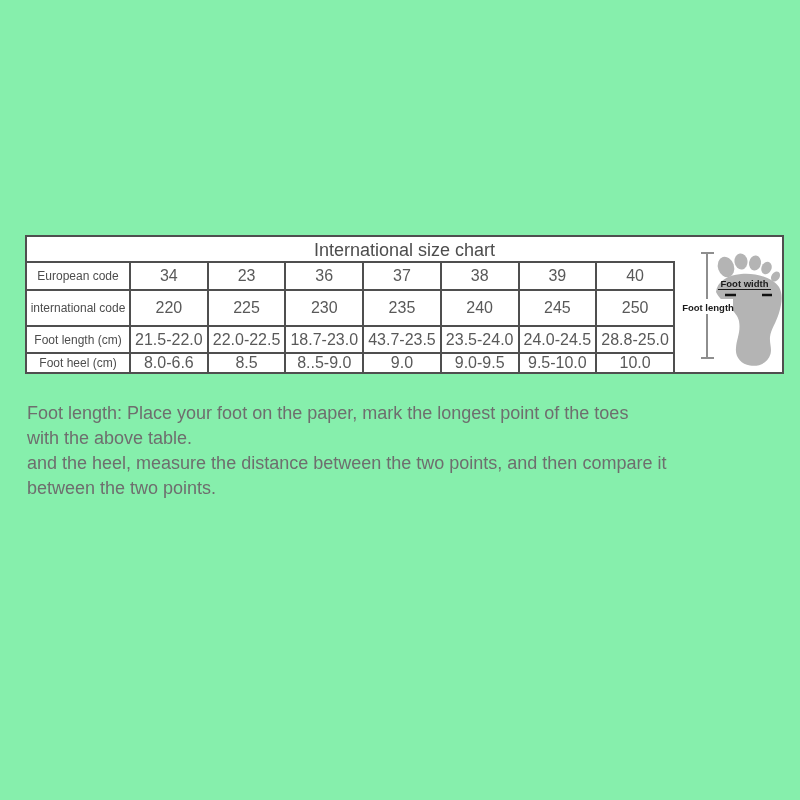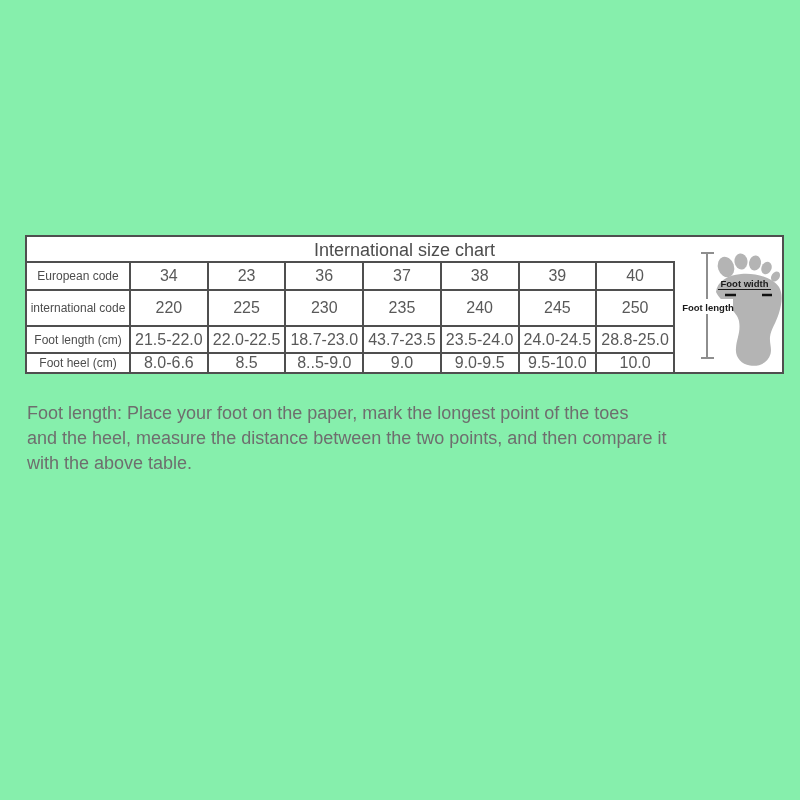--- a/index.html
+++ b/index.html
@@ -127,17 +127,18 @@
         <line x1="87" y1="58" x2="97" y2="58" stroke="#111" stroke-width="2.5"></line>
 
         <rect x="8" y="62" width="50" height="15" fill="#ffffff"></rect>
         <text x="33" y="74" text-anchor="middle" font-family="Liberation Sans, sans-serif" font-size="9.5" font-weight="700" fill="#1a1a1a">Foot length</text>
       </svg>
     </div>
   </div>
 
   <div class="instructions">
     <div class="line">Foot length: Place your foot on the paper, mark the longest point of the toes</div>
+    <div class="line">with the above table.</div>
     <div class="line">and the heel, measure the distance between the two points, and then compare it</div>
-    <div class="line">with the above table.</div>
+    <div class="line">between the two points.</div>
   </div>
 
 </div>
 
 </body></html>

